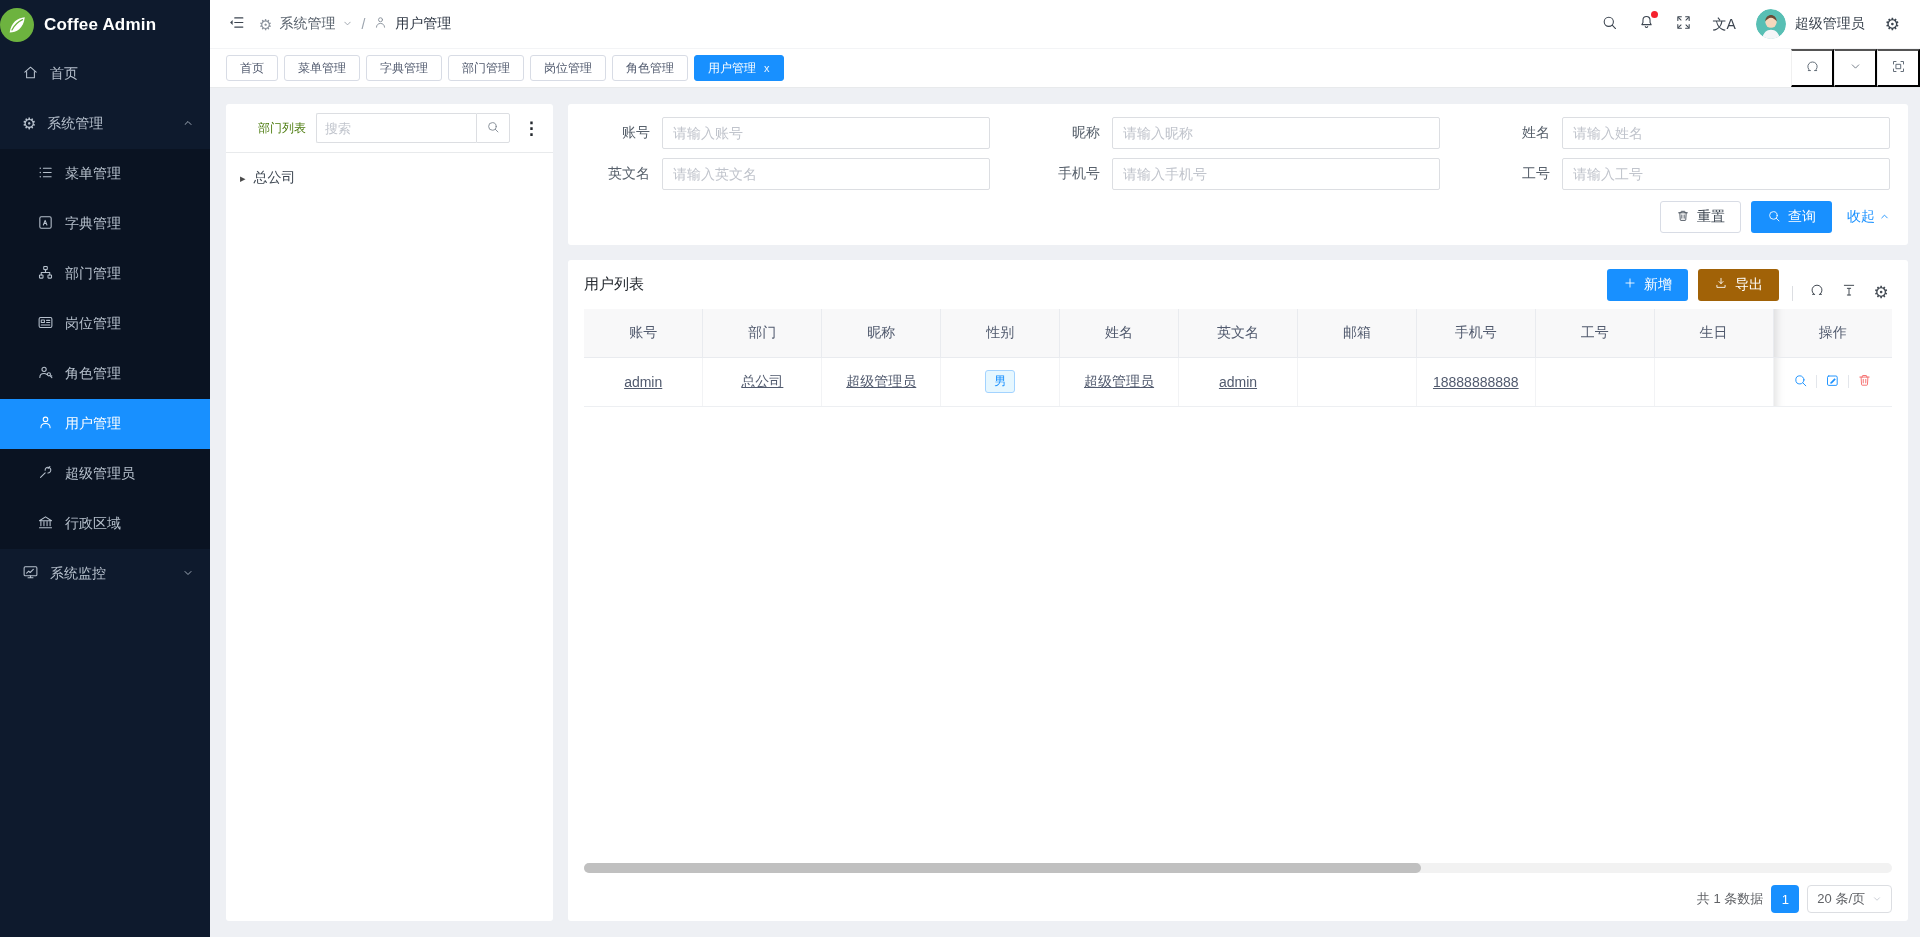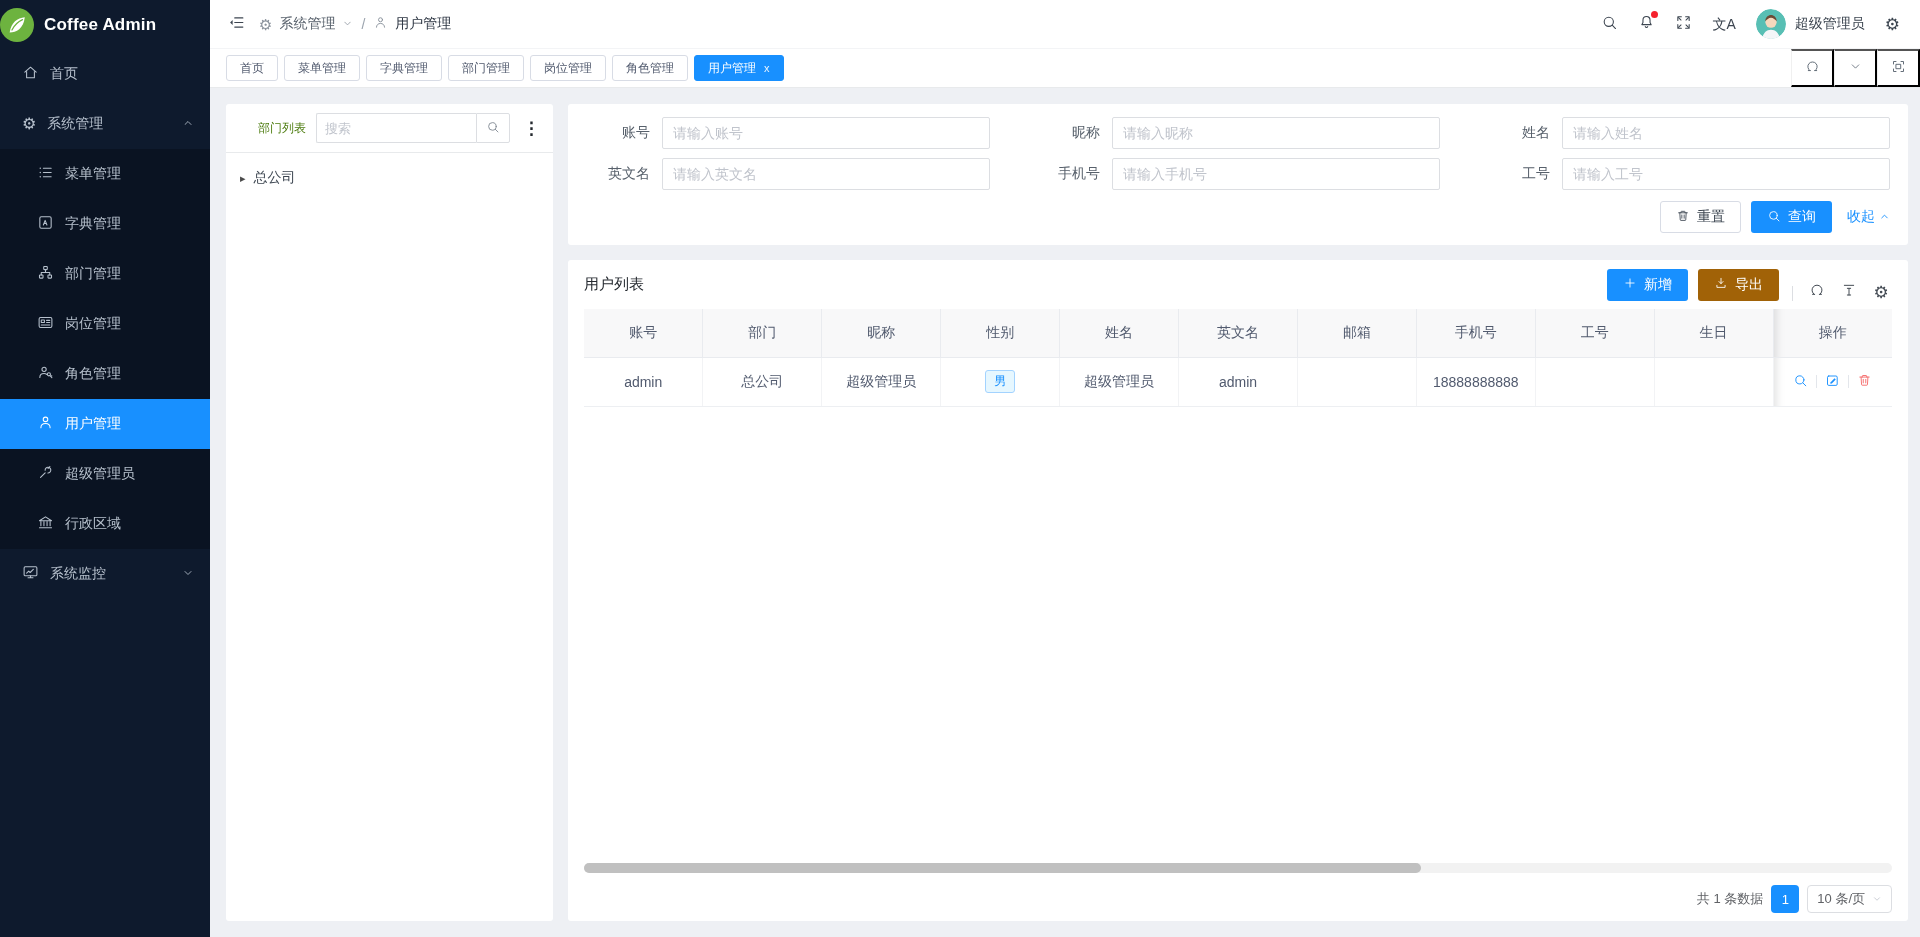--- a/index.html
+++ b/index.html
@@ -85,21 +85,21 @@
   .tc-head{height:49px;display:flex;align-items:center;padding:0 16px;flex-shrink:0;}
   .tc-title{font-size:15px;color:#24292f;}
   .tc-actions{margin-left:auto;display:flex;align-items:flex-end;gap:10px;padding-left:20px;}
   .tool-divider{width:1px;height:15px;background:#dcdee2;margin:0 3px;}
   .tool-btn{color:#454c55;background:none;border:none;display:flex;align-items:center;justify-content:center;width:22px;cursor:pointer;}
   .tool-btn .ic{width:16px;height:16px;}
   .table-zone{flex:1;margin:0 16px;min-height:0;display:flex;flex-direction:column;}
   table{width:100%;border-collapse:collapse;table-layout:fixed;}
   th{background:#f8f8f9;height:48px;font-size:14px;font-weight:400;color:#515a6e;border-bottom:1px solid #e9ebef;border-right:1px solid #e9ebef;text-align:center;}
   th:last-child{border-right:none;}
-  td{height:49px;font-size:14px;color:#515a6e;border-bottom:1px solid #edeff2;border-right:1px solid #f2f3f5;text-align:center;background:#fff;}
+  td{height:49px;font-size:14px;color:#515a6e;border-bottom:1px solid #edeff2;border-right:1px solid #f2f3f5;text-align:center;background:#fff;text-decoration:underline;}
   td:last-child{border-right:none;}
   .op-col{box-shadow:inset 12px 0 10px -10px rgba(0,0,0,.13);}
   .badge-male{display:inline-block;padding:2px 8px;font-size:12px;color:#1890ff;background:#e6f7ff;border:1px solid #a3d3ff;border-radius:3px;line-height:1.35;}
   .row-actions{display:inline-flex;align-items:center;gap:8px;}
   .ra-divider{width:1px;height:13px;background:#e3e6eb;}
   .ra-btn{background:none;border:none;cursor:pointer;display:flex;align-items:center;}
   .ra-btn .ic{width:15px;height:15px;}
   .ra-view,.ra-edit{color:#1890ff;}
   .ra-delete{color:#f56c6c;}
   .table-spacer{flex:1;}
@@ -576,21 +576,21 @@
             <div class="table-spacer"></div>
             <div class="hscroll">
               <div class="hthumb"></div>
             </div>
           </div>
 
           <div class="pagination">
             <span>共 1 条数据</span>
             <button class="page-num">1</button>
             <span class="page-size">
-              <span>10 条/页</span>
+              <span>20 条/页</span>
               <span><svg class="ic" style="width:10px;height:10px;stroke-width:2">
                     <use href="#i-chevd"></use>
                   </svg></span>
             </span>
           </div>
         </section>
 
       </div>
     </div>
   </div>

